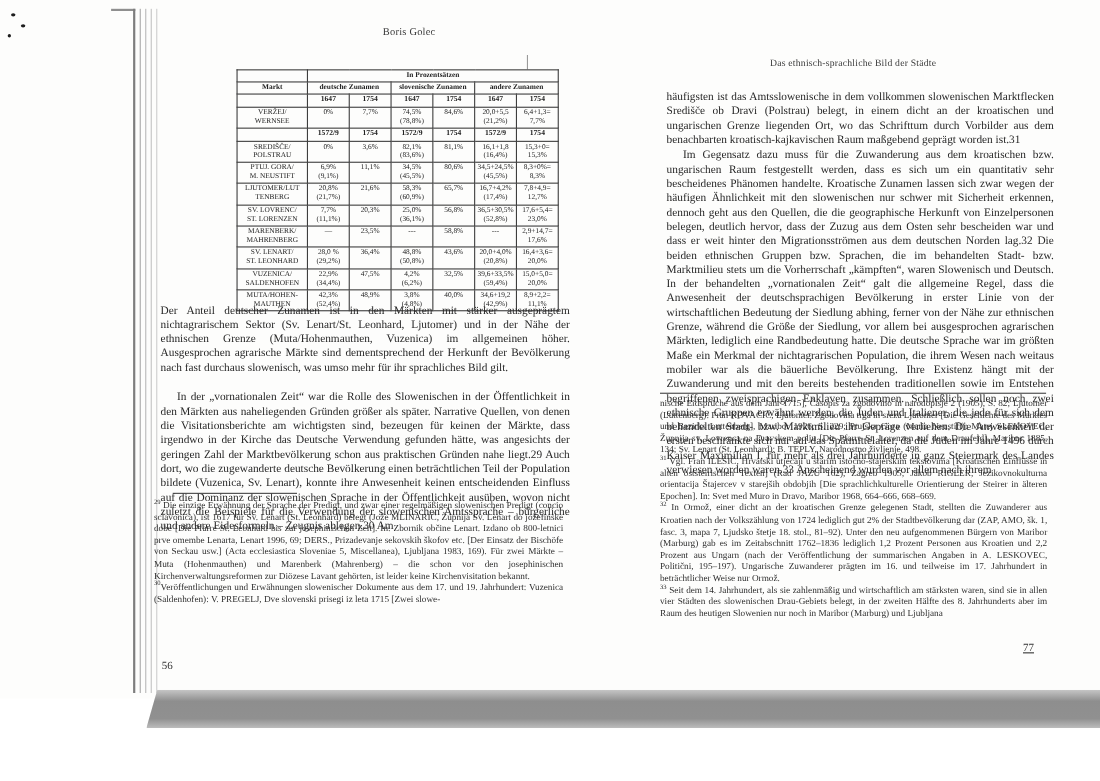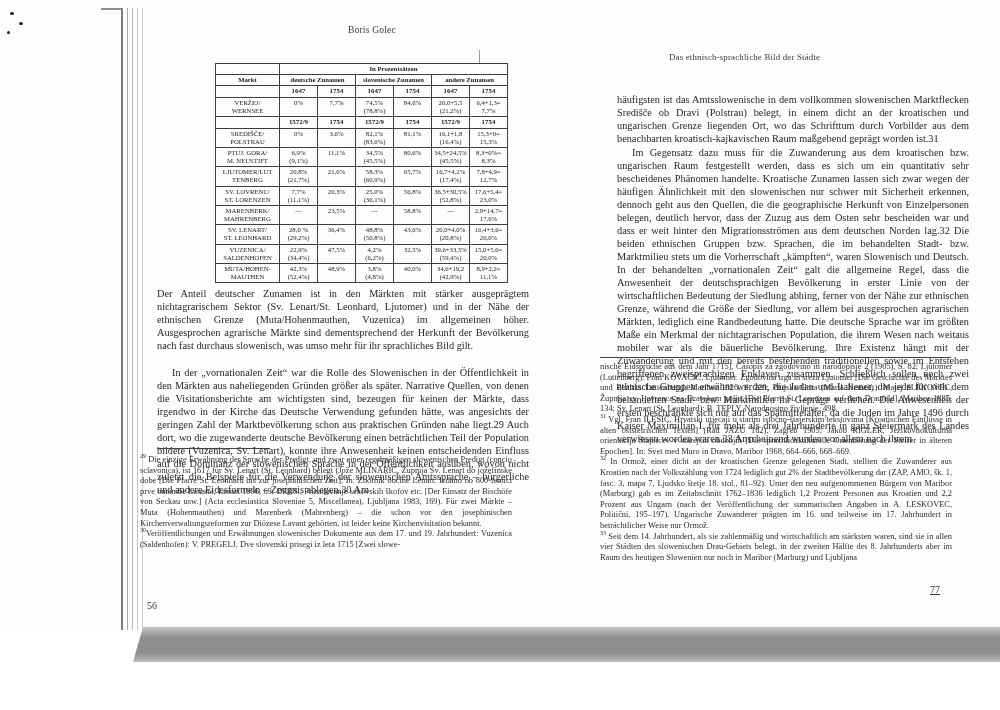--- a/index.html
+++ b/index.html
@@ -41,21 +41,21 @@
     overflow:hidden;
   }
   td.title-cell { font-weight:bold; font-size:8px; text-align:center; padding:1px; }
   td.markt-head { font-weight:bold; font-size:9px; text-align:left; padding-left:4px; }
   td.group-head { font-weight:bold; font-size:7.8px; }
   tr.year-row td { font-weight:bold; font-size:6.9px; }
   td.markt-cell { text-align:left; font-size:6.5px; }
 
   
   .para {
-    position:absolute; width:372px; margin:17px;
+    position:absolute; width:372px; margin:6px;
     font-size:10.3px; line-height:13px; text-align:justify; color:#272727;
   }
   .para.right { width:352px; }
   .indent { text-indent:15px; }
 
   
   .fn-rule { position:absolute; height:1px; background:#444; }
   .fn-block { position:absolute; width:372px; }
   .fn-block.right { width:352px; }
   .fn { margin:0; font-size:8.4px; line-height:10.6px; text-align:justify; color:#2e2e2e; }
@@ -249,21 +249,21 @@
   <p class="para indent" style="left:140px;top:349px;">In der „vornationalen Zeit“ war die Rolle des Slowenischen in der Öffentlichkeit in den Märkten aus naheliegenden Gründen größer als später. Narrative Quellen, von denen die Visitationsberichte am wichtigsten sind, bezeugen für keinen der Märkte, dass irgendwo in der Kirche das Deutsche Verwendung gefunden hätte, was angesichts der geringen Zahl der Marktbevölkerung schon aus praktischen Gründen nahe liegt.29 Auch dort, wo die zugewanderte deutsche Bevölkerung einen beträchtlichen Teil der Population bildete (Vuzenica, Sv. Lenart), konnte ihre Anwesenheit keinen entscheidenden Einfluss auf die Dominanz der slowenischen Sprache in der Öffentlichkeit ausüben, wovon nicht zuletzt die Beispiele für die Verwendung der slowenischen Amtssprache – bürgerliche und andere Eidesformeln – Zeugnis ablegen.30 Am</p>
 
   <div class="fn-rule" style="left:157px;top:448px;width:113px;"></div>
   <div class="fn-block" style="left:140px;top:455px;">
     <p class="fn"><sup>29</sup><span> Die einzige Erwähnung der Sprache der Predigt, und zwar einer regelmäßigen slowenischen Predigt (concio sclavonica), ist 1617 für Sv. Lenart (St. Leonhard) belegt (Jože MLINARIČ, Župnija Sv. Lenart do jožefinske dobe [Die Pfarre St. Leonhard bis zur josephinischen Zeit]. In: Zbornik občine Lenart. Izdano ob 800-letnici prve omembe Lenarta, Lenart 1996, 69; DERS., Prizadevanje sekovskih škofov etc. [Der Einsatz der Bischöfe von Seckau usw.] (Acta ecclesiastica Sloveniae 5, Miscellanea), Ljubljana 1983, 169). Für zwei Märkte – Muta (Hohenmauthen) und Marenberk (Mahrenberg) – die schon vor den josephinischen Kirchenverwaltungsreformen zur Diözese Lavant gehörten, ist leider keine Kirchenvisitation bekannt.</span></p>
     <p class="fn"><sup>30</sup><span>Veröffentlichungen und Erwähnungen slowenischer Dokumente aus dem 17. und 19. Jahrhundert: Vuzenica (Saldenhofen): V. PREGELJ, Dve slovenski prisegi iz leta 1715 [Zwei slowe-</span></p>
   </div>
 
   <div class="page-num" style="left:147px;top:600px;">56</div>
 
-  <div class="running-head" style="left:669px;top:52px;font-size:8.8px;">Das ethnisch-sprachliche Bild der Städte</div>
+  <div class="running-head" style="left:700px;top:52px;font-size:8.8px;">Das ethnisch-sprachliche Bild der Städte</div>
 
   <p class="para right" style="left:600px;top:76px;">häufigsten ist das Amtsslowenische in dem vollkommen slowenischen Marktflecken Središče ob Dravi (Polstrau) belegt, in einem dicht an der kroatischen und ungarischen Grenze liegenden Ort, wo das  Schrifttum durch Vorbilder aus dem benachbarten kroatisch-kajkavischen Raum maßgebend geprägt worden ist.31</p>
   <p class="para right indent" style="left:600px;top:129px;">Im Gegensatz dazu muss für die Zuwanderung aus dem kroatischen bzw. ungarischen Raum festgestellt werden, dass es sich um ein quantitativ sehr bescheidenes Phänomen handelte. Kroatische Zunamen lassen sich zwar wegen der häufigen Ähnlichkeit mit den slowenischen nur schwer mit Sicherheit erkennen, dennoch geht aus den Quellen, die die geographische Herkunft von Einzelpersonen belegen, deutlich hervor, dass der Zuzug aus dem Osten sehr bescheiden war und dass er weit hinter den Migrationsströmen aus dem deutschen Norden lag.32 Die beiden ethnischen Gruppen bzw. Sprachen, die im behandelten Stadt- bzw. Marktmilieu  stets um die Vorherrschaft „kämpften“, waren Slowenisch und Deutsch. In der behandelten „vornationalen Zeit“ galt die allgemeine Regel, dass die Anwesenheit der deutschsprachigen Bevölkerung in erster Linie von der wirtschaftlichen Bedeutung der Siedlung abhing, ferner von der Nähe zur ethnischen Grenze, während die Größe der Siedlung, vor allem bei ausgesprochen agrarischen Märkten, lediglich eine Randbedeutung hatte. Die deutsche Sprache war im größten Maße ein Merkmal der nichtagrarischen Population, die ihrem Wesen nach weitaus mobiler war als die bäuerliche Bevölkerung. Ihre Existenz hängt mit der Zuwanderung und mit den bereits bestehenden traditionellen sowie im Entstehen begriffenen zweisprachigen Enklaven zusammen. Schließlich sollen noch zwei ethnische Gruppen erwähnt werden, die Juden und Italiener, die jede für sich dem behandelten Stadt- bzw. Marktmilieu ihr Gepräge verliehen. Die Anwesenheit der ersten beschränkte sich nur auf das Spätmittelalter, da die Juden im Jahre 1496 durch Kaiser Maximilian I. für mehr als drei Jahrhunderte in ganz Steiermark des Landes verwiesen worden waren.33 Anscheinend wurden vor allem nach ihrem</p>
 
   <div class="fn-rule" style="left:600px;top:357px;width:351px;"></div>
   <div class="fn-block right" style="left:600px;top:362px;">
     <p class="fn"><sup></sup><span>nische Eidsprüche aus dem Jahr 1715], Časopis za zgodovino in narodopisje 2 (1905), S. 82; Ljutomer (Luttenberg): Fran KOVAČIČ, Ljutomer. Zgodovina trga in sreza Ljutomer [Die Geschichte des Marktes und Bezirks Luttenberg], Maribor 1926, S. 229; Ptujska Gora (Maria Neustift): Matej SLEKOVEC, Župnija sv. Lovrenca na Dravskem polju [Die Pfarre St. Lorenzen auf dem Draufeld], Maribor 1885, 134; Sv. Lenart (St. Leonhard): B. TEPLY, Narodnostno življenje, 498.</span></p>
     <p class="fn"><sup>31</sup><span> Vgl. Fran ILEŠIČ, Hrvatski utjecaji u starim istočno-štajerskim tekstovima [Kroatischen Einflüsse in alten oststeirischen Texten] (Rad JAZU 162), Zagreb 1905; Jakob RIGLER, Jezikovnokulturna orientacija Štajercev v starejših obdobjih [Die sprachlichkulturelle Orientierung der Steirer in älteren Epochen]. In: Svet med Muro in Dravo, Maribor 1968, 664–666, 668–669.</span></p>
     <p class="fn"><sup>32</sup><span> In Ormož, einer dicht an der kroatischen Grenze gelegenen Stadt, stellten die Zuwanderer aus Kroatien nach der Volkszählung von 1724 lediglich gut 2% der Stadtbevölkerung dar (ZAP, AMO, šk. 1, fasc. 3, mapa 7, Ljudsko štetje 18. stol., 81–92). Unter den neu aufgenommenen Bürgern von Maribor (Marburg) gab es im Zeitabschnitt 1762–1836 lediglich 1,2 Prozent Personen aus Kroatien und 2,2 Prozent aus Ungarn (nach der Veröffentlichung der summarischen Angaben in A. LESKOVEC, Politični, 195–197). Ungarische Zuwanderer prägten im 16. und teilweise im 17. Jahrhundert in beträchtlicher Weise nur Ormož.</span></p>
     <p class="fn"><sup>33</sup><span> Seit dem 14. Jahrhundert, als sie zahlenmäßig und wirtschaftlich am stärksten waren, sind sie in allen vier Städten des slowenischen Drau-Gebiets belegt, in der zweiten Hälfte des 8. Jahrhunderts aber im Raum des heutigen Slowenien nur noch in Maribor (Marburg) und Ljubljana</span></p>

